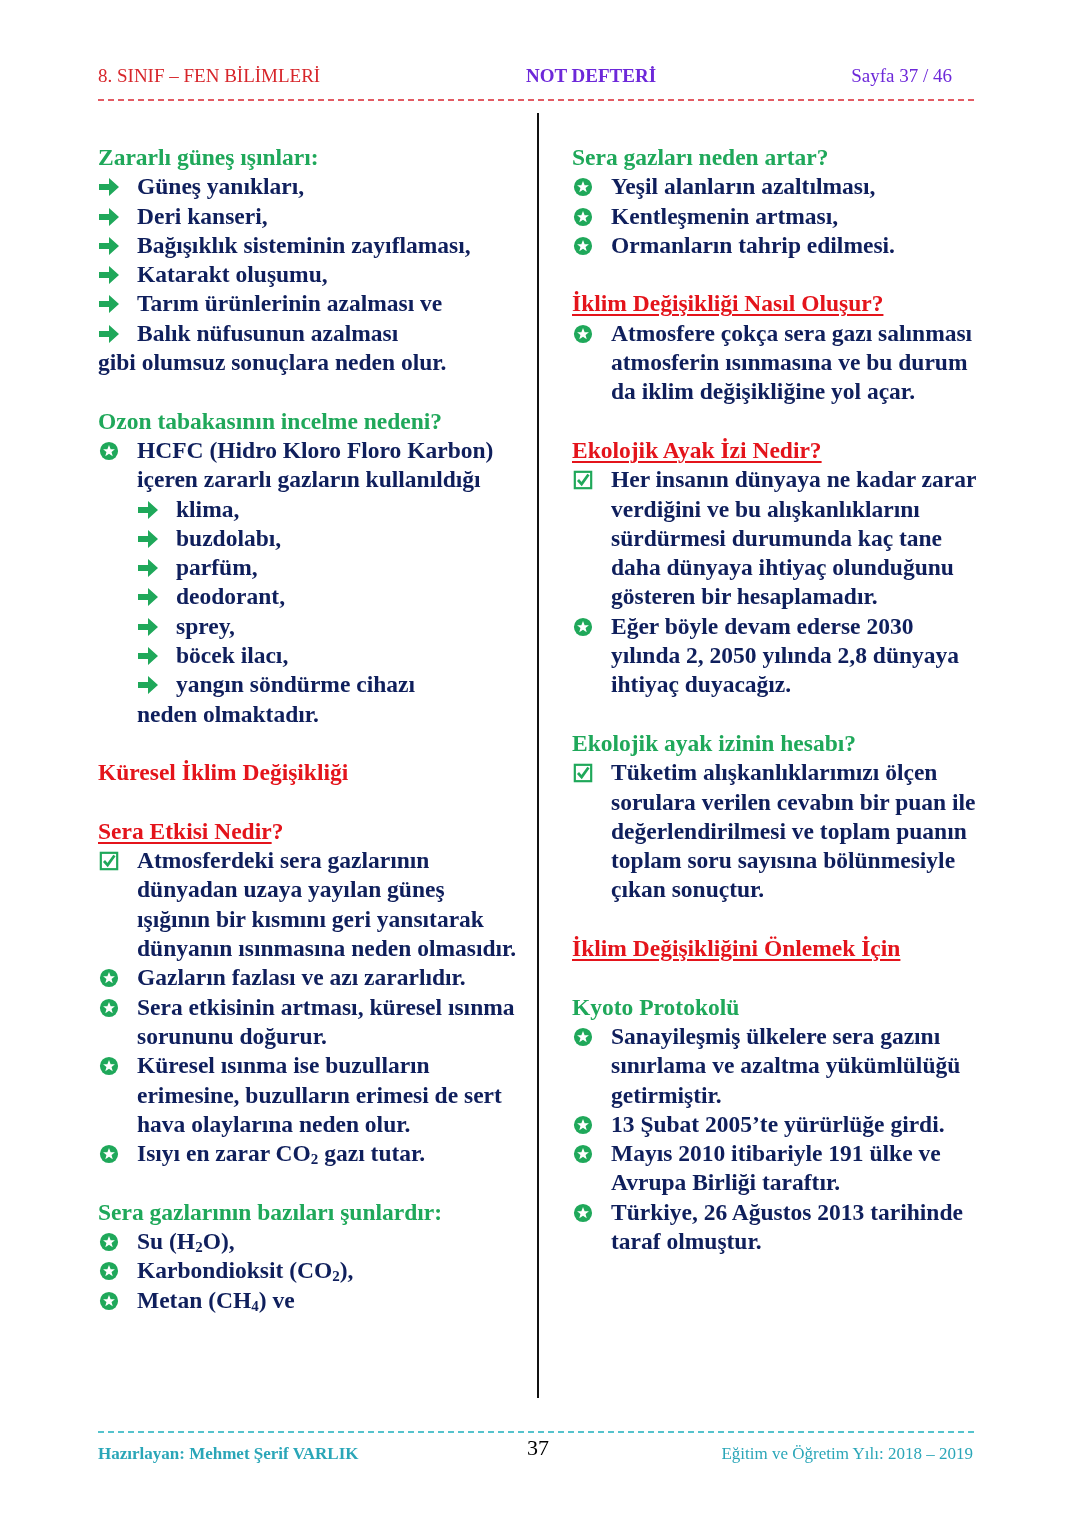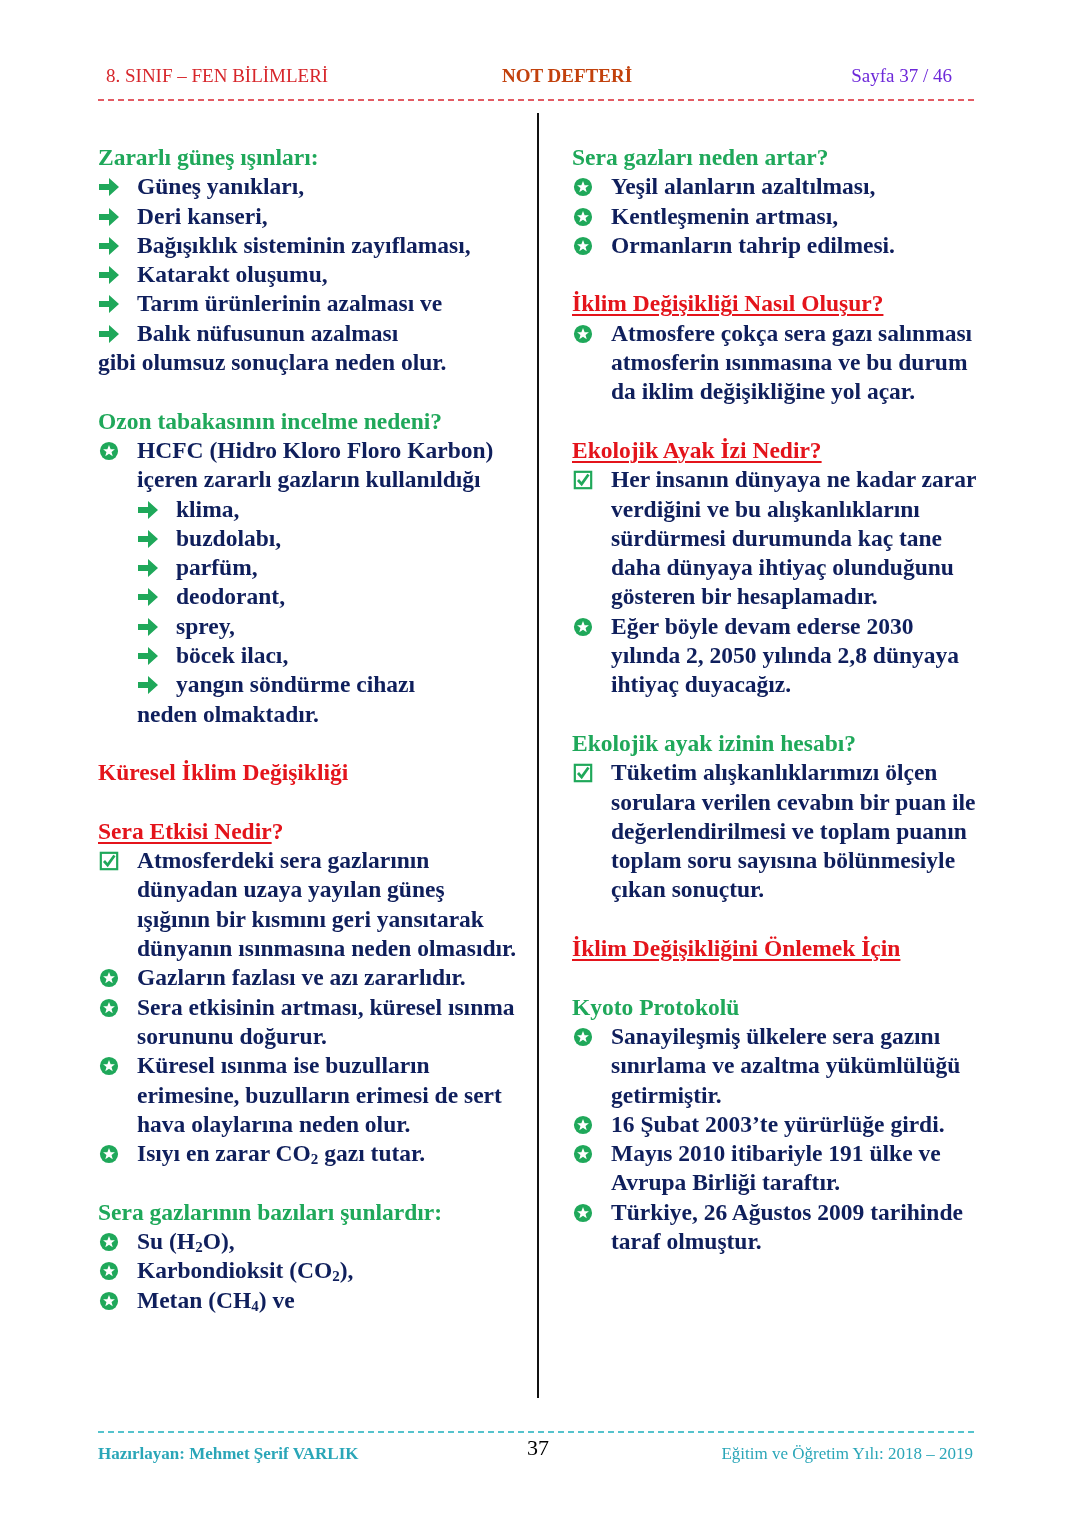--- a/index.html
+++ b/index.html
@@ -1,20 +1,20 @@
 <!DOCTYPE html>
 <html><head>
 <meta charset="utf-8">
 <style>
   html, body { margin:0; padding:0; background:#ffffff; }
   body { width:1080px; height:1527px; position:relative; overflow:hidden;
          font-family:"Liberation Serif", "DejaVu Serif", serif; }
   .hdr { position:absolute; top:64px; font-size:19px; line-height:24px; }
-  .hdr-left { left:98px; color:#d7262b;margin-left:8px; }
-  .hdr-center { left:502px; color:#c2410c; font-weight:bold; }
+  .hdr-left { left:98px; color:#d7262b; }
+  .hdr-center { left:526px; color:#6d28d9; font-weight:bold; }
   .hdr-right { right:128px; color:#6d28d9; }
   .dash-top { position:absolute; left:98px; width:876px; top:99px; height:0;
               border-top:2px dashed #e35a63; }
   .vdiv { position:absolute; left:537px; top:113px; width:2px; height:1285px; background:#111; }
   .col { position:absolute; top:143px; font-weight:bold; font-size:23.5px; line-height:29.3px; color:#0f1f5c; }
   .col-left { left:98px; width:420px; }
   .col-right { left:572px; width:410px; }
   .h-green { color:#1fa85a; }
   .h-red { color:#e4141b; }
   .u { text-decoration:underline; text-decoration-thickness:2px; text-underline-offset:3px;margin-top:44px; }
@@ -178,25 +178,25 @@
 
   <div class="h-red"><span class="u">İklim Değişikliğini Önlemek İçin</span></div>
   <div class="gap"></div>
 
   <div class="h-green">Kyoto Protokolü</div>
   <div class="item"><svg class="ic">
         <use href="#star"></use>
       </svg><span>Sanayileşmiş ülkelere sera gazını sınırlama ve azaltma yükümlülüğü getirmiştir.</span></div>
   <div class="item"><svg class="ic">
         <use href="#star"></use>
-      </svg><span>16 Şubat 2003’te yürürlüğe girdi.</span></div>
+      </svg><span>13 Şubat 2005’te yürürlüğe girdi.</span></div>
   <div class="item"><svg class="ic">
         <use href="#star"></use>
       </svg><span>Mayıs 2010 itibariyle 191 ülke ve Avrupa Birliği taraftır.</span></div>
   <div class="item"><svg class="ic">
         <use href="#star"></use>
-      </svg><span>Türkiye, 26 Ağustos 2009 tarihinde taraf olmuştur.</span></div>
+      </svg><span>Türkiye, 26 Ağustos 2013 tarihinde taraf olmuştur.</span></div>
 </div>
 
 <div class="dash-bot"></div>
 <div class="ftr ftr-left">Hazırlayan: Mehmet Şerif VARLIK</div>
 <div class="ftr-num">37</div>
 <div class="ftr ftr-right">Eğitim ve Öğretim Yılı: 2018 – 2019</div>
 
 </body></html>

